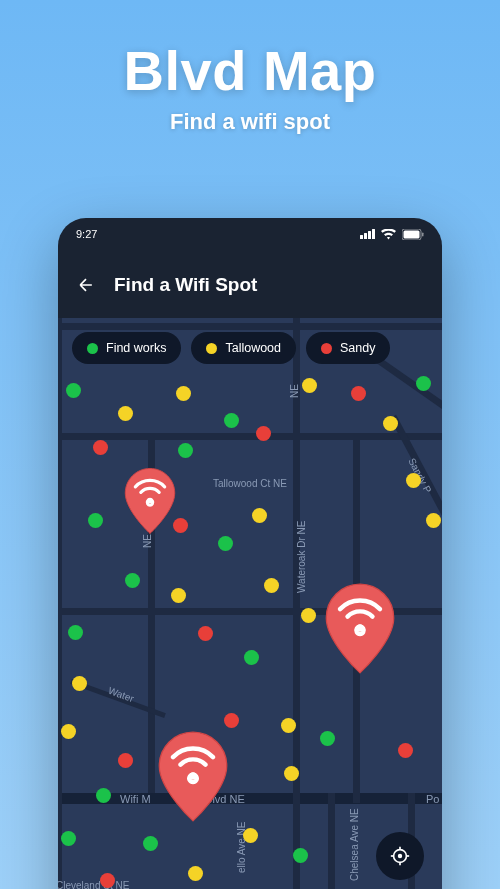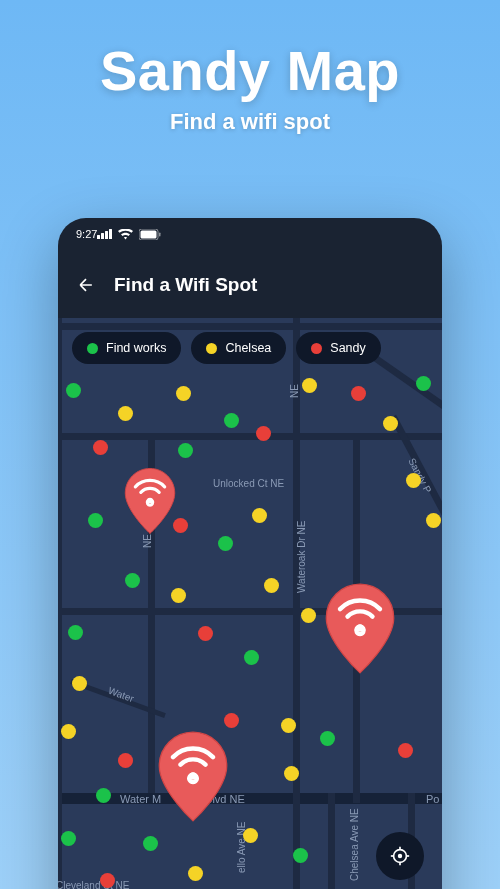--- a/index.html
+++ b/index.html
@@ -44,21 +44,21 @@
       width: 384px;
       height: 780px;
       background: #1a2332;
       border-radius: 28px 28px 0 0;
       overflow: hidden;
       box-shadow: 0 20px 60px rgba(0,0,0,0.3);
     }
     
     .status-bar {
       display: flex;
-      justify-content: flex-start;
+      justify-content: space-between;
       align-items: center;
       padding: 10px 18px 6px;
       color: white;
       font-size: 11px;
     }
     
     .status-right {
       display: flex;
       gap: 6px;
       align-items: center;
@@ -180,21 +180,21 @@
       display: flex;
       align-items: center;
       justify-content: center;
       cursor: pointer;
       z-index: 100;
     }
   </style>
 </head>
 <body>
 
-<div class="hero-title">Sandy Map</div>
+<div class="hero-title">Blvd Map</div>
 <div class="hero-subtitle">Find a wifi spot</div>
 
 <div class="phone">
 
   <div class="status-bar">
     <span>9:27</span>
     <div class="status-right">
       <div class="signal-bars">
         <span></span>
           <span></span>
@@ -228,42 +228,42 @@
     <div class="road v" style="left:-3px"></div>
     <div class="road v" style="left:90px;top:115px;height:360px"></div>
     <div class="road v" style="left:235px"></div>
     <div class="road v" style="left:295px;top:115px;height:370px"></div>
     <div class="road v" style="left:350px;top:475px"></div>
     <div class="road v" style="left:270px;top:475px"></div>
     <div class="road" style="left:315px;top:35px;width:100px;height:7px;transform:rotate(35deg);transform-origin:left center"></div>
     <div class="road" style="left:335px;top:95px;width:120px;height:7px;transform:rotate(62deg);transform-origin:left center"></div>
     <div class="road" style="left:10px;top:378px;width:100px;height:5px;transform:rotate(20deg)"></div>
 
-    <div class="road-label" style="top:160px;left:155px">Unlocked Ct NE</div>
+    <div class="road-label" style="top:160px;left:155px">Tallowood Ct NE</div>
     <div class="road-label" style="top:275px;left:238px;transform:rotate(-90deg);transform-origin:left top">Wateroak Dr NE</div>
     <div class="road-label" style="top:371px;left:50px;transform:rotate(20deg)">Water</div>
-    <div class="road-label" style="top:475px;left:62px;font-size:11px">Water M</div>
+    <div class="road-label" style="top:475px;left:62px;font-size:11px">Wifi M</div>
     <div class="road-label" style="top:475px;left:122px;font-size:11px">abar Blvd NE</div>
     <div class="road-label" style="top:475px;left:368px;font-size:11px">Po</div>
     <div class="road-label" style="top:152px;left:343px;transform:rotate(62deg)">Sandy P</div>
     <div class="road-label" style="top:562px;left:-2px">Cleveland St NE</div>
     <div class="road-label" style="top:563px;left:291px;transform:rotate(-90deg);transform-origin:left top">Chelsea Ave NE</div>
     <div class="road-label" style="top:555px;left:178px;transform:rotate(-90deg);transform-origin:left top">ello Ave NE</div>
     <div class="road-label" style="top:80px;left:231px;transform:rotate(-90deg);transform-origin:left top">NE</div>
     <div class="road-label" style="top:230px;left:84px;transform:rotate(-90deg);transform-origin:left top">NE</div>
     <div class="road-label" style="top:280px;left:-10px;transform:rotate(-90deg);transform-origin:left top">St NE</div>
 
     <div class="filter-chips">
       <div class="chip">
         <span class="chip-dot green"></span>
         <span>Find works</span>
       </div>
       <div class="chip">
         <span class="chip-dot yellow"></span>
-        <span>Chelsea</span>
+        <span>Tallowood</span>
       </div>
       <div class="chip">
         <span class="chip-dot red"></span>
         <span>Sandy</span>
       </div>
     </div>
 
     <div class="wifi-dot green" style="left:8px;top:65px"></div>
     <div class="wifi-dot yellow" style="left:60px;top:88px"></div>
     <div class="wifi-dot yellow" style="left:118px;top:68px"></div>

